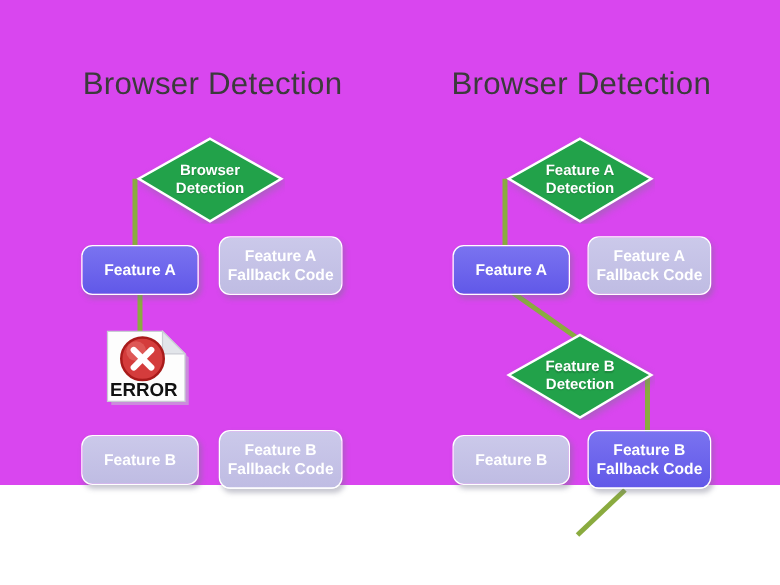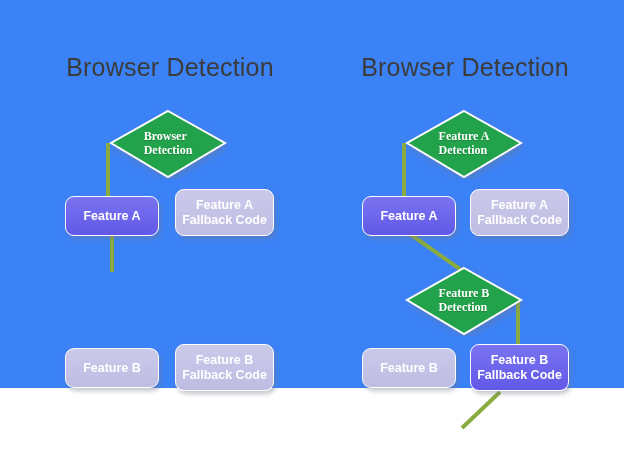--- a/index.html
+++ b/index.html
@@ -10,21 +10,21 @@
     width: 624px;
     height: 468px;
     background: #ffffff;
     font-family: "DejaVu Sans", sans-serif;
     overflow: hidden;
   }
   #slide {
     position: relative;
     width: 624px;
     height: 388px;
-    background: #3b82f6;
+    background: #d946ef;
   }
 
   
   .title {
     position: absolute;
     font-family: "Liberation Sans", sans-serif;
     font-size: 25px;
     font-weight: 400;
     color: #3b3b3b;
     letter-spacing: 0.2px;
@@ -51,26 +51,26 @@
   }
   .diamond .dshape {
     position: absolute;
     left: 0; top: 0;
     width: 100%;
     height: 100%;
   }
   .diamond .dlabel {
     position: relative;
     z-index: 2;
-    font-family: Liberation Serif, serif;
+    font-family: Liberation Sans, sans-serif;
     font-size: 12px;
     font-weight: bold;
     color: #ffffff;
     line-height: 14px;
-    text-align: left;
+    text-align: center;
     white-space: pre-line;
     text-shadow: 0 1px 1px rgba(0,0,0,0.18);
   }
 
   
   .box {
     position: absolute;
     box-sizing: border-box;
     border-radius: 9px;
     display: flex;
@@ -134,20 +134,41 @@
     </svg>
     <div class="dlabel">Browser
 Detection</div>
   </div>
 
   <div class="box active" style="left:65px; top:196px; width:94px; height:40px;">Feature A</div>
 
   <div class="box inactive" style="left:175px; top:189px; width:99px; height:47px;">Feature A
 Fallback Code</div>
 
+  <div id="error-icon">
+    <svg viewBox="0 0 78 62" xmlns="http://www.w3.org/2000/svg">
+
+      <path d="M8,3 L52,3 L70,21 L70,59 L8,59 Z" fill="#bfc4cc" opacity="0.55" transform="translate(3,3)"></path>
+
+      <path d="M8,3 L52,3 L70,21 L70,59 L8,59 Z" fill="#fdfdfd" stroke="#c9ccd3" stroke-width="1"></path>
+
+      <path d="M52,3 L70,21 L52,21 Z" fill="#e2e5ea" stroke="#c9ccd3" stroke-width="1"></path>
+
+      <circle cx="36" cy="25" r="17" fill="#d43c3c"></circle>
+      <circle cx="36" cy="25" r="17" fill="none" stroke="#a81b1b" stroke-width="2"></circle>
+      <circle cx="31" cy="19" r="8" fill="#e8736f" opacity="0.5"></circle>
+
+      <g stroke="#ffffff" stroke-width="5" stroke-linecap="round">
+        <line x1="29" y1="18" x2="43" y2="32"></line>
+        <line x1="43" y1="18" x2="29" y2="32"></line>
+      </g>
+
+      <text x="37" y="55" text-anchor="middle" font-family="Liberation Sans, sans-serif" font-size="15" font-weight="bold" fill="#111111">ERROR</text>
+    </svg>
+  </div>
 
   <div class="box inactive" style="left:65px; top:348px; width:94px; height:40px;">Feature B</div>
 
   <div class="box inactive" style="left:175px; top:344px; width:99px; height:47px;">Feature B
 Fallback Code</div>
 
   <div class="diamond" style="left:404px; top:107px; width:120px; height:72px;">
     <svg class="dshape" viewBox="0 0 120 72" xmlns="http://www.w3.org/2000/svg">
       <polygon points="60,4 117,36 60,70 3,36" fill="#22a24a" stroke="#ffffff" stroke-width="2" style="filter: drop-shadow(2px 3px 3px rgba(120,120,140,0.45));"></polygon>
     </svg>

